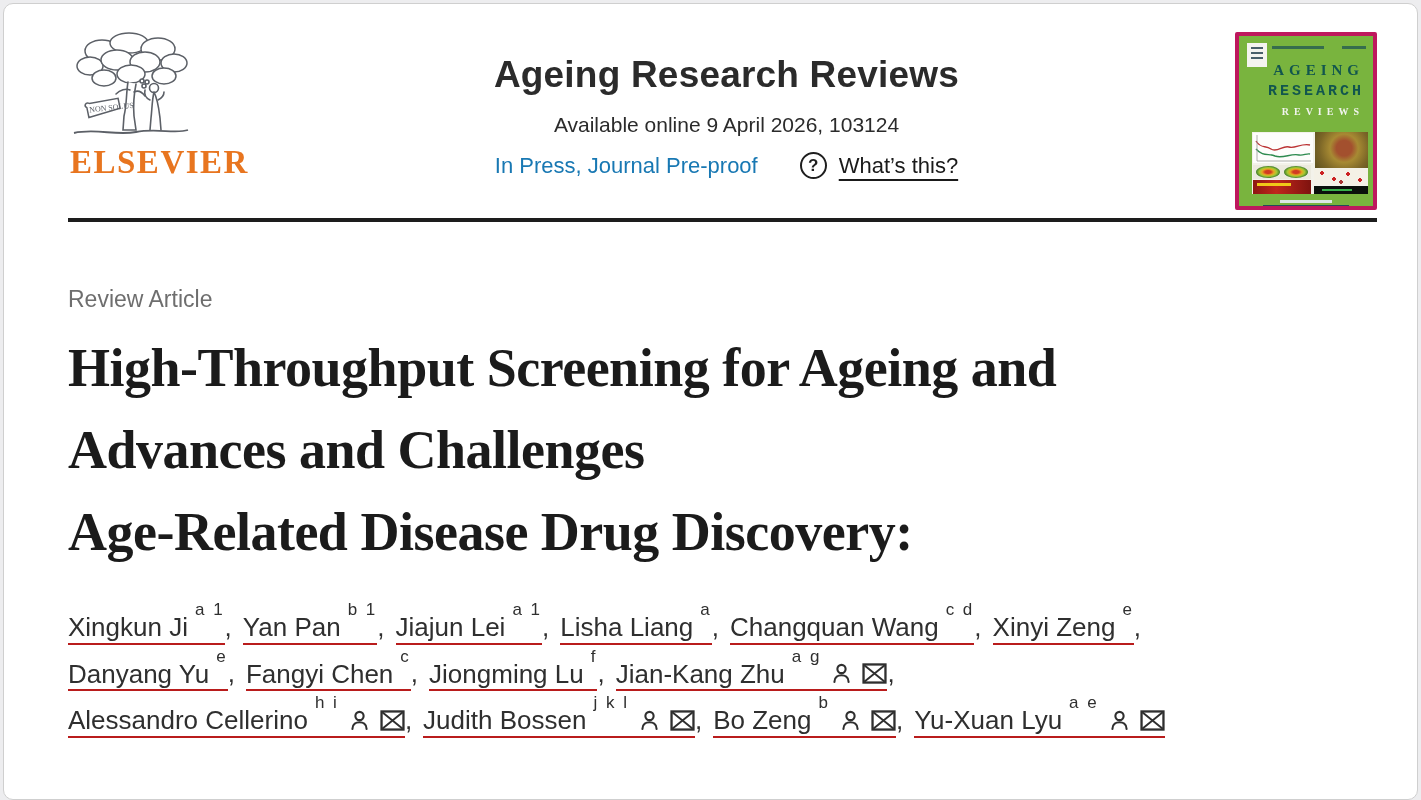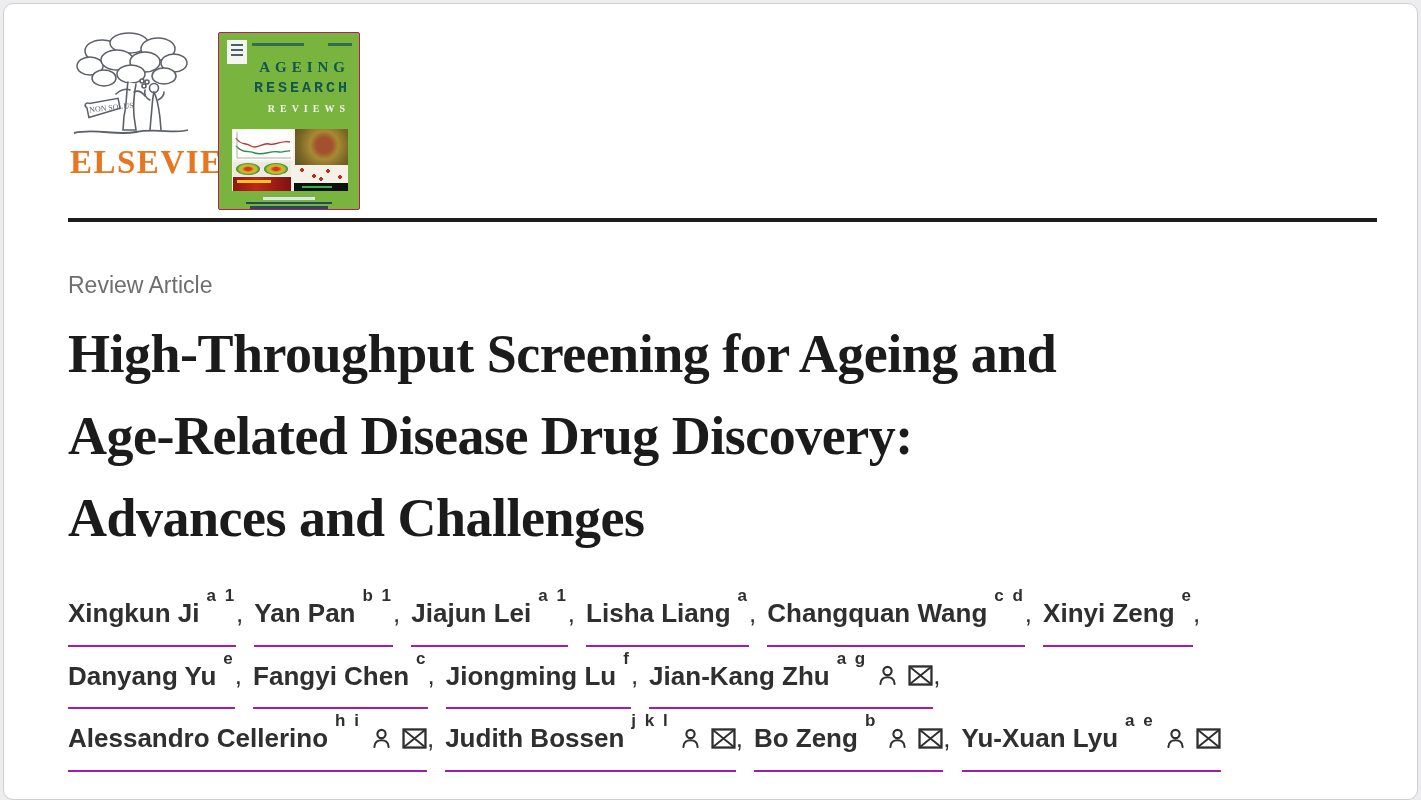--- a/index.html
+++ b/index.html
@@ -37,21 +37,21 @@
     width:27px; height:27px; border:2.5px solid #1f1f1f; border-radius:50%;
     font-size:17px; font-weight:bold; color:#1f1f1f; margin-left:30px; cursor:pointer;
   }
   .whats-this {
     color:#1a1a1a; text-decoration:underline;
     text-underline-offset:6px; text-decoration-thickness:2px; cursor:pointer;
   }
   
   .cover {
     flex:0 0 auto; position:relative; width:142px; height:178px;
-    background:#79b43e; border:1px solid #be185d; border-radius:2px;
+    background:#79b43e; border:4px solid #be185d; border-radius:2px;
     cursor:pointer; overflow:hidden; margin-top:2px;
     font-family:"Liberation Serif","DejaVu Serif",serif;
   }
   .cover-logo-box { position:absolute; left:8px; top:7px; width:20px; height:24px; background:#f4f4f0; }
   .cover-logo-box:before { content:""; position:absolute; left:4px; top:4px; right:4px; bottom:5px;
      background:repeating-linear-gradient(180deg,#49606b 0 2px,transparent 2px 5px); }
   .cover-topline { position:absolute; left:33px; top:10px; width:52px; height:3px; background:rgba(18,70,86,.65); }
   .cover-topline2 { position:absolute; right:7px; top:10px; width:24px; height:3px; background:rgba(18,70,86,.65); }
   .cover-title { position:absolute; top:26px; right:9px; text-align:right; color:#12564e; font-weight:bold; }
   .cover-title .l1 { font-size:15px; letter-spacing:5px; }
@@ -76,33 +76,33 @@
        radial-gradient(circle 2px at 27px 13px,#a33 95%,transparent); }
   .collage .blackpanel { position:absolute; right:0px; top:54px; width:54px; height:8px; background:#0b110c; }
   .collage .blackpanel:before { content:""; position:absolute; left:8px; top:3px; width:30px; height:2px; background:#37b24a; }
   .cover-footer { position:absolute; left:0; right:0; top:162px; text-align:center; }
   .cover-footer i { display:block; margin:2px auto; height:2.5px; background:rgba(14,50,96,.8); }
   .cover-footer i.f1 { width:52px; background:rgba(230,238,246,.9); }
   .cover-footer i.f2 { width:86px; } .cover-footer i.f3 { width:78px; }
   
   .divider { height:4px; background:#1d1d1d; border:none; }
   
-  .category { margin-top:50px; font-size:23px; color:#6e6e6e; }
+  .category { margin-top:64px; font-size:23px; color:#6e6e6e; }
   .article-title {
     margin-top:14px;
     font-family:"Liberation Serif","DejaVu Serif",serif;
     font-weight:700; font-size:54px; line-height:82px;
     color:#1b1b1b; letter-spacing:-0.5px;
   }
   
   .authors { margin-top:38px; font-size:26px; color:#2f2f2f; }
   .author-line { margin-bottom:13px; white-space:nowrap; }
   .author {
-    display:inline-block; border-bottom:2px solid #a21caf;
-    padding-bottom:16px; cursor:pointer;font-weight:bold;
+    display:inline-block; border-bottom:2px solid #b91c1c;
+    padding-bottom:0; cursor:pointer;
   }
   .author sup { font-size:17px; position:relative; top:-11px; margin-left:7px; letter-spacing:2px; }
   .a-icon { width:23px; height:23px; margin-left:9px; vertical-align:-3px; color:#2f2f2f; }
   .a-icon.mail-icon { width:25px; }
   .comma { margin-right:11px; }
 </style>
 </head>
 <body>
 
 <div class="card">
@@ -136,20 +136,29 @@
             <circle cx="79" cy="52" r="2" fill="#fff"></circle>
             <circle cx="74" cy="51" r="2" fill="#fff"></circle>
         </g>
         <path d="M6 103 C28 98 48 106 68 102 C88 98 108 104 120 100" stroke="#5c6067" stroke-width="1.8" fill="none"></path>
         <path d="M22 72 C18 70 16 74 19 76 L20 86 L52 80 L51 70 L22 72 Z" transform="rotate(-6 35 78)" fill="#ffffff" stroke="#5c6067" stroke-width="1.5"></path>
         <text x="21" y="81" font-size="8" font-family="Liberation Serif, serif" fill="#5c6067" transform="rotate(-6 35 78)">NON SOLUS</text>
       </svg>
       <div class="elsevier-wordmark">ELSEVIER</div>
     </div>
 
+    <div class="center-block">
+      <div class="journal-title">Ageing Research Reviews</div>
+      <div class="availability">Available online 9 April 2026, 103124</div>
+      <div class="status-row">
+        <span class="status-link">In Press, Journal Pre-proof</span>
+        <span class="help-circle">?</span>
+        <span class="whats-this">What’s this?</span>
+      </div>
+    </div>
 
     <div class="cover">
       <div class="cover-logo-box"></div>
       <div class="cover-topline"></div>
       <div class="cover-topline2"></div>
       <div class="cover-title">
         <div class="l1">AGEING</div>
         <div class="l2">RESEARCH</div>
         <div class="l3">REVIEWS</div>
       </div>
@@ -177,22 +186,22 @@
       </div>
     </div>
   </div>
 
   <hr class="divider">
 
   <div class="category">Review Article</div>
 
   <div class="article-title">
     <div>High-Throughput Screening for Ageing and</div>
+    <div>Advances and Challenges</div>
     <div>Age-Related Disease Drug Discovery:</div>
-    <div>Advances and Challenges</div>
   </div>
 
   <div class="authors" id="authors">
       <div class="author-line"><span class="author"><span>Xingkun Ji</span><sup>a 1</sup></span><span class="comma">,</span><span class="author"><span>Yan Pan</span><sup>b 1</sup></span><span class="comma">,</span><span class="author"><span>Jiajun Lei</span><sup>a 1</sup></span><span class="comma">,</span><span class="author"><span>Lisha Liang</span><sup>a</sup></span><span class="comma">,</span><span class="author"><span>Changquan Wang</span><sup>c d</sup></span><span class="comma">,</span><span class="author"><span>Xinyi Zeng</span><sup>e</sup></span><span class="comma">,</span></div>
       <div class="author-line"><span class="author"><span>Danyang Yu</span><sup>e</sup></span><span class="comma">,</span><span class="author"><span>Fangyi Chen</span><sup>c</sup></span><span class="comma">,</span><span class="author"><span>Jiongming Lu</span><sup>f</sup></span><span class="comma">,</span><span class="author"><span>Jian-Kang Zhu</span><sup>a g</sup><svg class="a-icon person-icon" viewBox="0 0 24 24">
             <circle cx="12" cy="7.3" r="4.3" fill="none" stroke="currentColor" stroke-width="2.2"></circle>
             <path d="M4.6 20.8 C4.6 15.6 8.8 13.8 12 13.8 C15.2 13.8 19.4 15.6 19.4 20.8" fill="none" stroke="currentColor" stroke-width="2.2" stroke-linecap="round"></path>
           </svg><svg class="a-icon mail-icon" viewBox="0 0 26 22">
             <rect x="1.6" y="1.6" width="22.8" height="18.8" fill="none" stroke="currentColor" stroke-width="2.4"></rect>
             <path d="M2.4 2.4 L23.6 19.6 M23.6 2.4 L2.4 19.6" stroke="currentColor" stroke-width="2" fill="none"></path>

